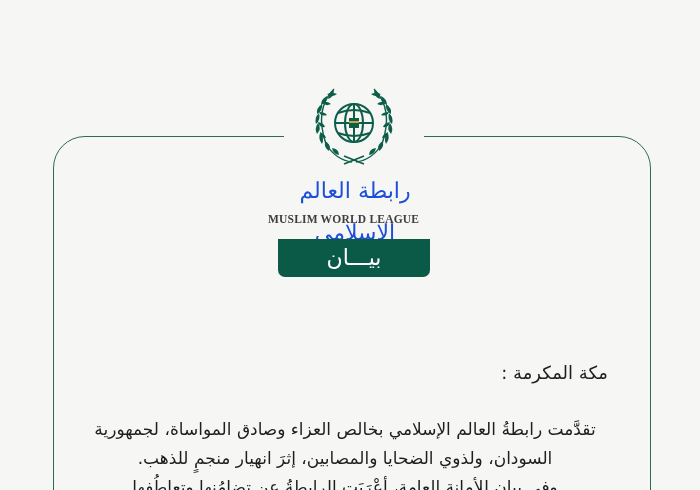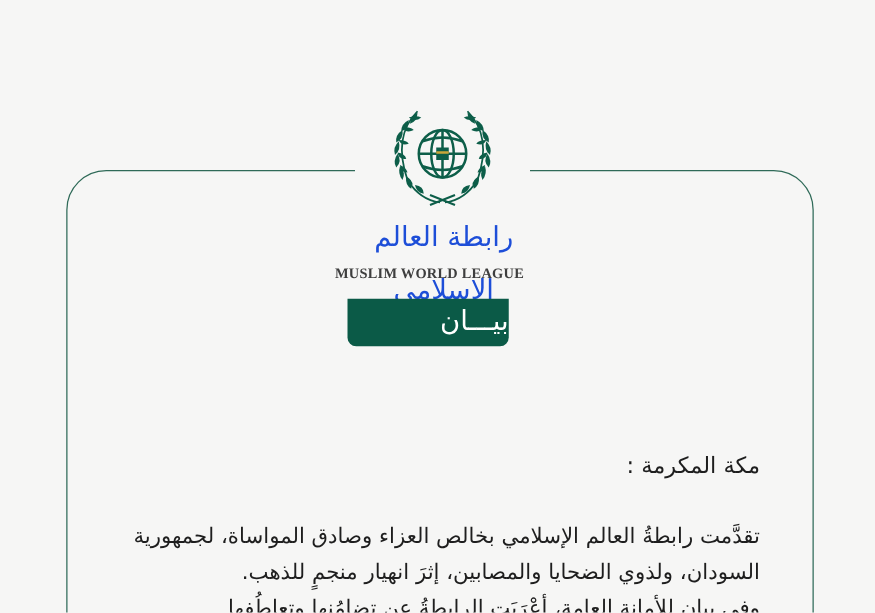--- a/index.html
+++ b/index.html
@@ -63,28 +63,29 @@
     font-family: "Liberation Serif", serif;
     font-weight: bold;
     font-size: 11.5px;
     color: #3e3e3e;
     letter-spacing: 0.2px;
   }
   .badge {
     position: absolute;
     left: 278px;
     top: 239px;
-    width: 129px;
+    width: 152px;
     height: 38px;
     background: #0b5a47;
     border-radius: 0 0 7px 7px;
     color: #ffffff;
     font-family: "DejaVu Sans", sans-serif;
     font-size: 22px;
     line-height: 38px;
+    text-align: center;
     direction: rtl;
   }
   .content {
     position: absolute;
     left: 82px;
     top: 330px;
     width: 526px;
     direction: rtl;
     text-align: right;
     font-family: "DejaVu Sans", sans-serif;
@@ -93,20 +94,21 @@
   }
   .place {
     font-size: 18px;
     line-height: 30px;
     margin: 0 0 27px 0;
   }
   .para {
     font-size: 17px;
     line-height: 29px;
     margin: 0;
+    text-align: center;
   }
 </style>
 </head>
 <body>
 
 <div class="page">
 
   <div class="frame"></div>
   <div class="frame-gap"></div>
 

